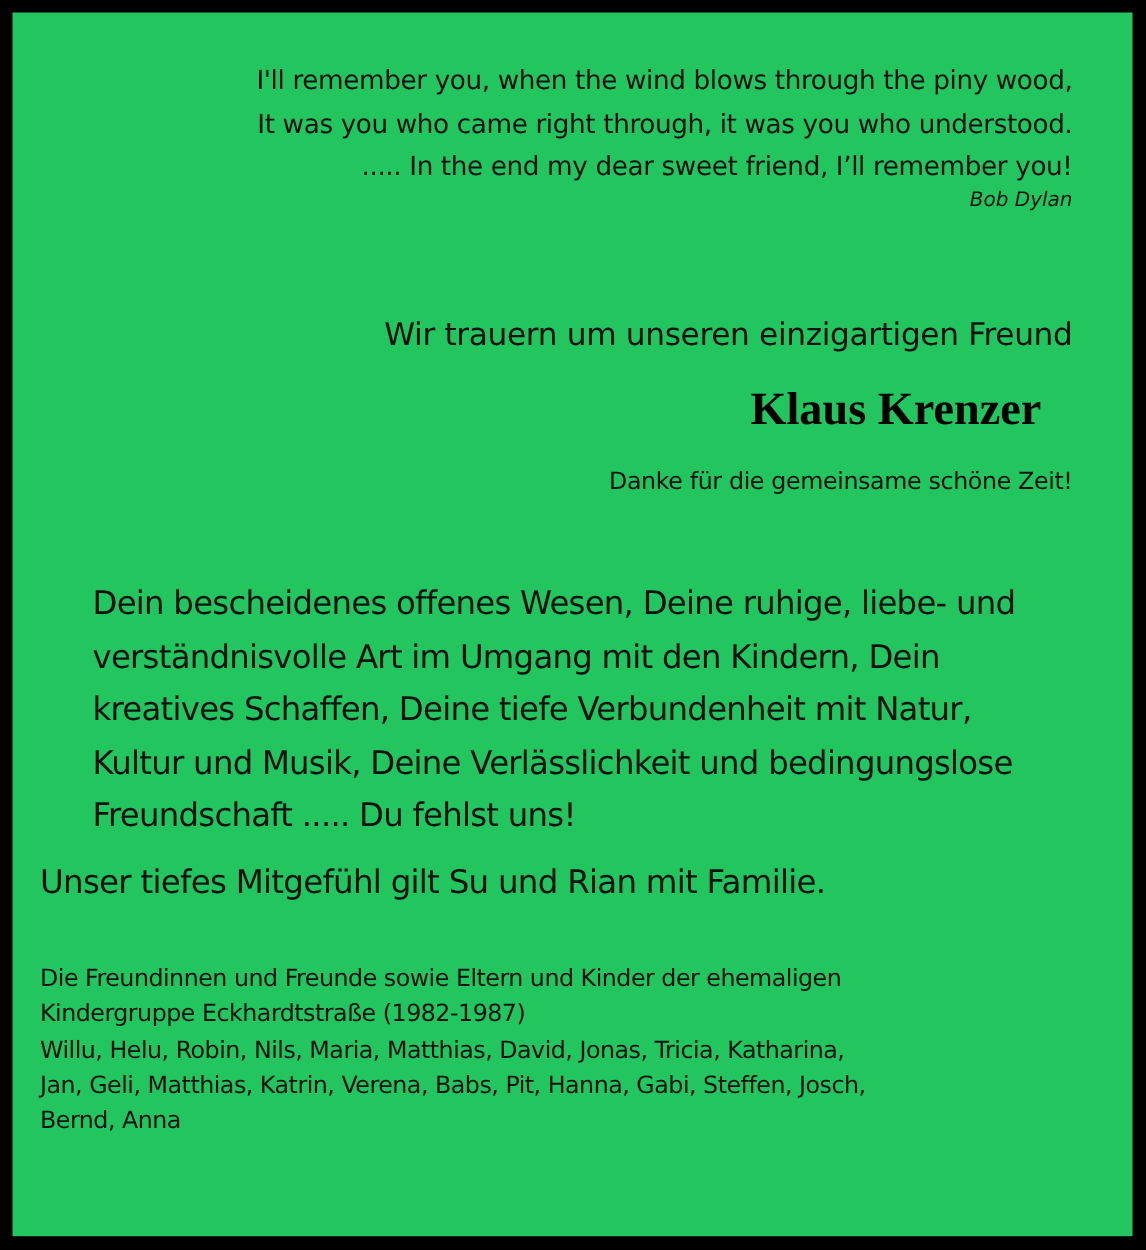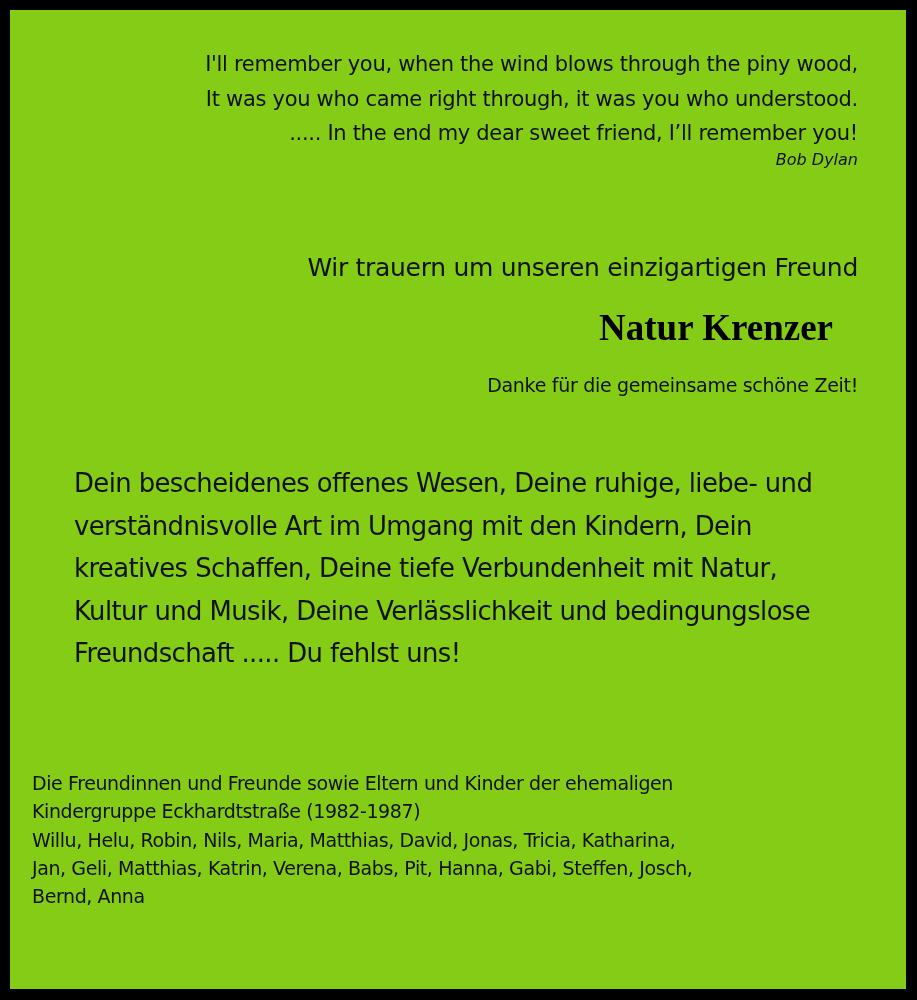--- a/index.html
+++ b/index.html
@@ -1,19 +1,19 @@
 <!DOCTYPE html>
 <html><head>
 <meta charset="utf-8">
 <style>
   html, body { margin: 0; padding: 0; }
   body { width: 917px; height: 1000px; background: #000; position: relative; overflow: hidden; }
   .card {
     position: absolute; left: 10px; top: 10px; width: 896px; height: 979px;
-    background: #84cc16; color: #111;
+    background: #22c55e; color: #111;
     font-family: "DejaVu Sans", sans-serif;
   }
   .abs { position: absolute; white-space: nowrap; }
   .quote { right: 48px; text-align: right; font-size: 21px; letter-spacing: -0.3px; transform-origin: right center; }
   .q1 { top: 42px; }
   .q2 { top: 77px; }
   .q3 { top: 111px; }
   .author { top: 140px; right: 48px; font-size: 16px; font-style: italic; text-align: left; }
   .mourn { top: 243px; right: 48px; font-size: 25px; letter-spacing: -0.3px; text-align: right; }
   .name { top: 296px; right: 73px; font-family: "Liberation Serif", serif; font-weight: bold; font-size: 37px; color: #000; }
@@ -27,31 +27,32 @@
 </head>
 <body>
 
 <div class="card">
   <div class="abs quote q1">I'll remember you, when the wind blows through the piny wood,</div>
   <div class="abs quote q2">It was you who came right through, it was you who understood.</div>
   <div class="abs quote q3">..... In the end my dear sweet friend, I’ll remember you!</div>
   <div class="abs author">Bob Dylan</div>
 
   <div class="abs mourn">Wir trauern um unseren einzigartigen Freund</div>
-  <div class="abs name">Natur Krenzer</div>
+  <div class="abs name">Klaus Krenzer</div>
   <div class="abs thanks">Danke für die gemeinsame schöne Zeit!</div>
 
   <div class="abs tribute">
     <div style="transform: scaleX(0.995238); transform-origin: left center;">Dein bescheidenes offenes Wesen, Deine ruhige, liebe- und</div>
     <div style="transform: scaleX(0.995238); transform-origin: left center;">verständnisvolle Art im Umgang mit den Kindern, Dein</div>
     <div style="transform: scaleX(0.995238); transform-origin: left center;">kreatives Schaffen, Deine tiefe Verbundenheit mit Natur,</div>
     <div style="transform: scaleX(0.995238); transform-origin: left center;">Kultur und Musik, Deine Verlässlichkeit und bedingungslose</div>
     <div style="transform: scaleX(0.995238); transform-origin: left center;">Freundschaft ..... Du fehlst uns!</div>
   </div>
 
+  <div class="abs sympathy">Unser tiefes Mitgefühl gilt Su und Rian mit Familie.</div>
 
   <div class="abs signers">
     <div>Die Freundinnen und Freunde sowie Eltern und Kinder der ehemaligen</div>
     <div>Kindergruppe Eckhardtstraße (1982-1987)</div>
     <div>Willu, Helu, Robin, Nils, Maria, Matthias, David, Jonas, Tricia, Katharina,</div>
     <div>Jan, Geli, Matthias, Katrin, Verena, Babs, Pit, Hanna, Gabi, Steffen, Josch,</div>
     <div>Bernd, Anna</div>
   </div>
 </div>
 

